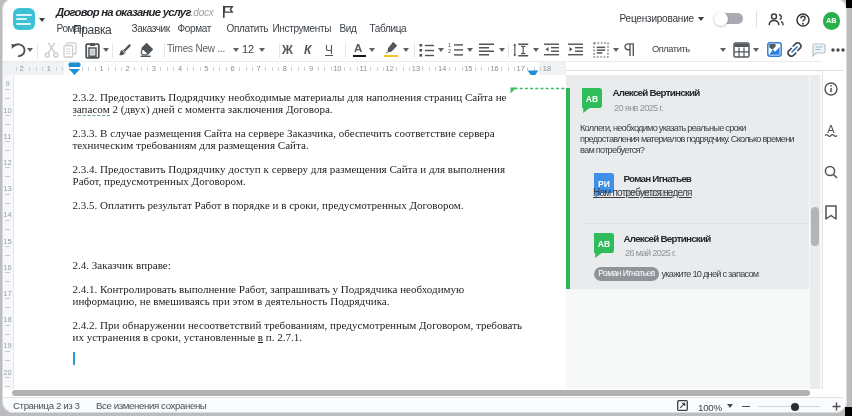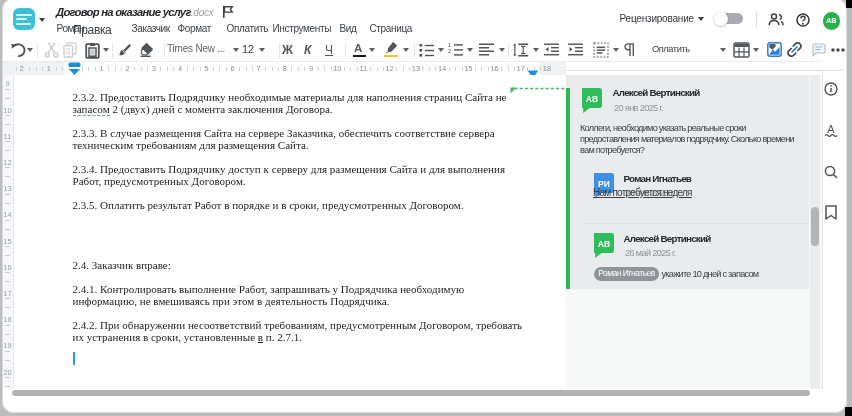--- a/index.html
+++ b/index.html
@@ -33,21 +33,21 @@
     </svg>
 
     <div id="menurow">
         <div class="abs" style="left:56.5px;top:22.5px;font-size:10px;letter-spacing:-0.35px;color:#3d4247;white-space:nowrap;">Роман</div>
         <div class="abs" style="left:73px;top:22.5px;font-size:12px;letter-spacing:-0.35px;color:#3d4247;white-space:nowrap;">Правка</div>
         <div class="abs" style="left:131.5px;top:22.5px;font-size:10px;letter-spacing:-0.35px;color:#3d4247;white-space:nowrap;">Заказчик</div>
         <div class="abs" style="left:177.5px;top:22.5px;font-size:10px;letter-spacing:-0.35px;color:#3d4247;white-space:nowrap;">Формат</div>
         <div class="abs" style="left:226.5px;top:22.5px;font-size:10px;letter-spacing:-0.35px;color:#3d4247;white-space:nowrap;">Оплатить</div>
         <div class="abs" style="left:272.5px;top:22.5px;font-size:10px;letter-spacing:-0.35px;color:#3d4247;white-space:nowrap;">Инструменты</div>
         <div class="abs" style="left:339.5px;top:22.5px;font-size:10px;letter-spacing:-0.35px;color:#3d4247;white-space:nowrap;">Вид</div>
-        <div class="abs" style="left:369.5px;top:22.5px;font-size:10px;letter-spacing:-0.35px;color:#3d4247;white-space:nowrap;">Страница</div>
+        <div class="abs" style="left:369.5px;top:22.5px;font-size:10px;letter-spacing:-0.35px;color:#3d4247;white-space:nowrap;">Таблица</div>
       </div>
 
     <div class="abs" style="left:619.5px;top:13px;font-size:10px;letter-spacing:-0.2px;color:#34383c;">Рецензирование</div>
     <div class="caret" style="left:698px;top:17px;border-top-color:#3a3f43;"></div>
 
     <div class="abs" style="left:716px;top:13px;width:27px;height:11px;border-radius:6px;background:#a8abaf;"></div>
     <div class="abs" style="left:714px;top:11.5px;width:14px;height:14px;border-radius:50%;background:#fff;box-shadow:0 0.5px 2px rgba(0,0,0,.35);"></div>
     <div class="abs" style="left:756px;top:11px;width:1px;height:16px;background:#dcdfe1;"></div>
 
     <svg class="ico" style="left:768px;top:12px;" width="16" height="15" viewBox="0 0 16 15">
@@ -436,18 +436,34 @@
       <circle cx="6" cy="6" r="4.6" fill="none" stroke="#505458" stroke-width="1.5"></circle>
       <path d="M9.4 9.4 L13 13" stroke="#505458" stroke-width="1.5"></path>
     </svg>
     <svg class="ico" style="left:825px;top:204.5px;" width="12" height="15" viewBox="0 0 12 15">
       <path d="M1 1 L11 1 L11 14 L6 10.5 L1 14 Z" fill="none" stroke="#505458" stroke-width="1.5" stroke-linejoin="round"></path>
     </svg>
 
     <div class="abs" style="left:0;top:389px;width:822px;height:8px;background:#fff;"></div>
     <div class="abs" style="left:12px;top:390px;width:798px;height:6px;border-radius:3px;background:#b0b2b4;"></div>
 
+    <div id="status" class="abs" style="left:0;top:397px;width:843px;height:15px;background:#fafbfc;border-top:1px solid #e3e5e7;border-radius:0 0 12px 12px;">
+      <div class="abs" style="left:13px;top:2px;font-size:9.7px;letter-spacing:-0.4px;color:#4c5055;">Страница 2 из 3</div>
+      <div class="abs" style="left:96px;top:2px;font-size:9.7px;letter-spacing:-0.4px;color:#4c5055;">Все изменения сохранены</div>
+      <svg class="ico" style="left:677px;top:2px;" width="11" height="11" viewBox="0 0 11 11">
+        <rect x="0.7" y="0.7" width="9.6" height="9.6" rx="1" fill="none" stroke="#3c4043" stroke-width="1.3"></rect>
+        <path d="M3.2 7.8 L7.8 3.2 M7.8 3.2 L7.8 6 M7.8 3.2 L5 3.2" stroke="#3c4043" stroke-width="1.1" fill="none"></path>
+      </svg>
+      <div class="abs" style="left:698px;top:3.5px;font-size:9.8px;letter-spacing:-0.3px;color:#3c4043;">100%</div>
+      <div class="caret" style="left:727px;top:6px;border-top-color:#4c5055;"></div>
+      <div class="abs" style="left:742px;top:7.5px;width:8px;height:1.6px;background:#4c5055;"></div>
+      <div class="abs" style="left:758px;top:8px;width:62px;height:1px;background:#d4d6d8;"></div>
+      <div class="abs" style="left:791px;top:4.5px;width:8px;height:8px;border-radius:50%;background:#2b2e31;"></div>
+      <svg class="ico" style="left:832px;top:3.5px;display:block;" width="9" height="9" viewBox="0 0 9 9">
+          <path d="M4.5 0.5 L4.5 8.5 M0.5 4.5 L8.5 4.5" stroke="#4c5055" stroke-width="1.4"></path>
+        </svg>
+    </div>
   </div>
   <div id="frame"></div>
 
   <div class="abs" style="left:846px;top:0;width:6px;height:8px;background:#000;"></div>
   <div class="abs" style="left:845px;top:407px;width:7px;height:9px;background:#000;"></div>
 </div>
 
 </body></html>

